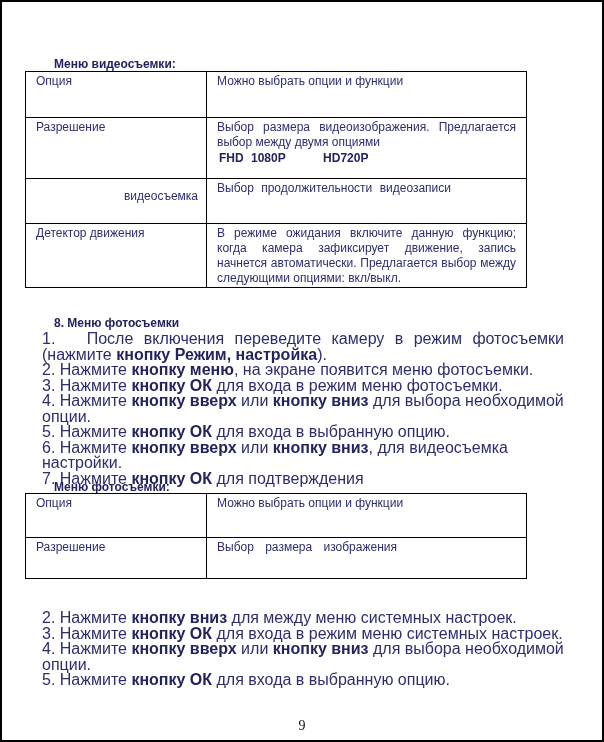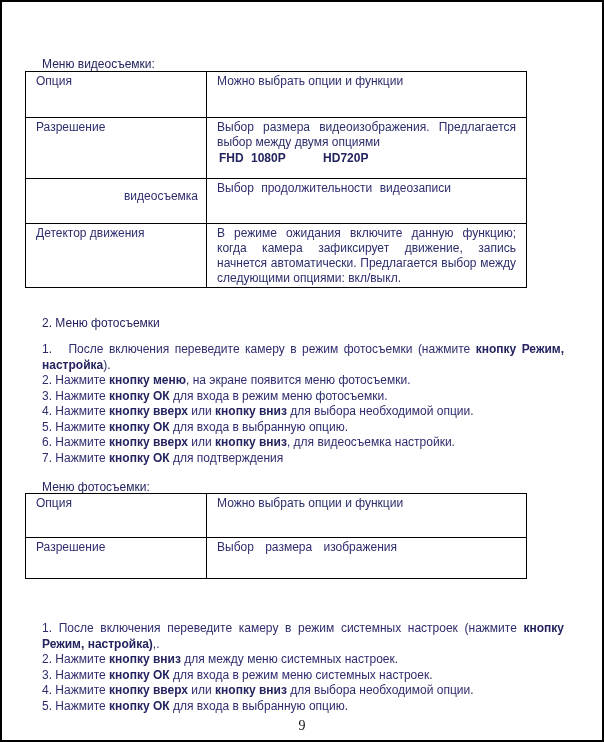--- a/index.html
+++ b/index.html
@@ -8,22 +8,22 @@
       position: relative;
       width: 600px; height: 738px;
       border: 2px solid #000;
       background: #fff;
       font-family: "Liberation Sans", sans-serif;
       color: #2d2d6e;
       font-size: 12px;
     }
     .heading {
       position: absolute;
-      left: 40px;
-      font-weight: normal;
+      left: 52px;
+      font-weight: bold;
       font-size: 12px;
       color: #23235f;
     }
     table.opt {
       position: absolute;
       left: 23px;
       width: 502px;
       border-collapse: collapse;
       table-layout: fixed;
     }
@@ -40,24 +40,23 @@
     td.just { text-align: justify; text-align-last: left; }
     .res-line { font-weight: bold; color: #23235f; margin-top: 1px; }
     .res-line span { display: inline-block; }
     .res1 { margin-left: 2px; }
     .res2 { margin-left: 4px; }
     .res3 { margin-left: 34px; text-align: right; }
     .para {
       position: absolute;
       left: 40px;
       width: 522px;
-      font-size: 12px;
+      font-size: 16px;
       line-height: 15.5px;
       color: #2d2d6e;
-      margin-top: 11px;
     }
     .para p { margin: 0; }
     .para p.just { text-align: justify; text-align-last: left; }
     b { color: #23235f; }
     .pageno {
       position: absolute;
       left: 0; right: 0;
       top: 716px;
       text-align: center;
       font-family: "Liberation Serif", serif;
@@ -93,21 +92,21 @@
       <td class="c1 right" style="padding-top:10px;">видеосъемка</td>
       <td style="word-spacing:4px;">Выбор продолжительности видеозаписи</td>
     </tr>
     <tr style="height:64px;">
       <td class="c1">Детектор движения</td>
       <td class="just">В режиме ожидания включите данную функцию; когда камера зафиксирует движение, запись начнется автоматически. Предлагается выбор между следующими опциями: вкл/выкл.</td>
     </tr>
   </tbody>
     </table>
 
-  <div class="heading" style="top:314px;">2. Меню фотосъемки</div>
+  <div class="heading" style="top:314px;">8. Меню фотосъемки</div>
 
   <div class="para" style="top:329px;">
     <p class="just"><span>1.</span>&nbsp;&nbsp; <span>После включения переведите камеру в режим фотосъемки (нажмите </span><b>кнопку Режим, настройка</b><span>).</span></p>
     <p><span>2.</span> <span>Нажмите </span><b>кнопку меню</b><span>, на экране появится меню фотосъемки.</span></p>
     <p><span>3.</span> <span>Нажмите </span><b>кнопку ОК</b><span> для входа в режим меню фотосъемки.</span></p>
     <p><span>4.</span> <span>Нажмите </span><b>кнопку вверх</b><span> или </span><b>кнопку вниз</b><span> для выбора необходимой опции.</span></p>
     <p><span>5.</span> <span>Нажмите </span><b>кнопку ОК</b><span> для входа в выбранную опцию.</span></p>
     <p><span>6.</span> <span>Нажмите </span><b>кнопку вверх</b><span> или </span><b>кнопку вниз</b><span>, для видеосъемка настройки.</span></p>
     <p><span>7.</span> <span>Нажмите </span><b>кнопку ОК</b><span> для подтверждения</span></p>
   </div>
@@ -122,21 +121,20 @@
     </tr>
     <tr style="height:41px;">
       <td class="c1">Разрешение</td>
       <td style="word-spacing:8px;">Выбор размера изображения</td>
     </tr>
   </tbody>
     </table>
 
 
   <div class="para" style="top:608px;">
-    <p class="just"><span>1.</span> <span>После включения переведите камеру в режим системных настроек (нажмите </span><b>кнопку Режим, настройка)</b><span>,.</span></p>
     <p><span>2.</span> <span>Нажмите </span><b>кнопку вниз</b><span> для между меню системных настроек.</span></p>
     <p><span>3.</span> <span>Нажмите </span><b>кнопку ОК</b><span> для входа в режим меню системных настроек.</span></p>
     <p><span>4.</span> <span>Нажмите </span><b>кнопку вверх</b><span> или </span><b>кнопку вниз</b><span> для выбора необходимой опции.</span></p>
     <p><span>5.</span> <span>Нажмите </span><b>кнопку ОК</b><span> для входа в выбранную опцию.</span></p>
   </div>
 
   <div class="pageno">9</div>
 </div>
 
 </body></html>

